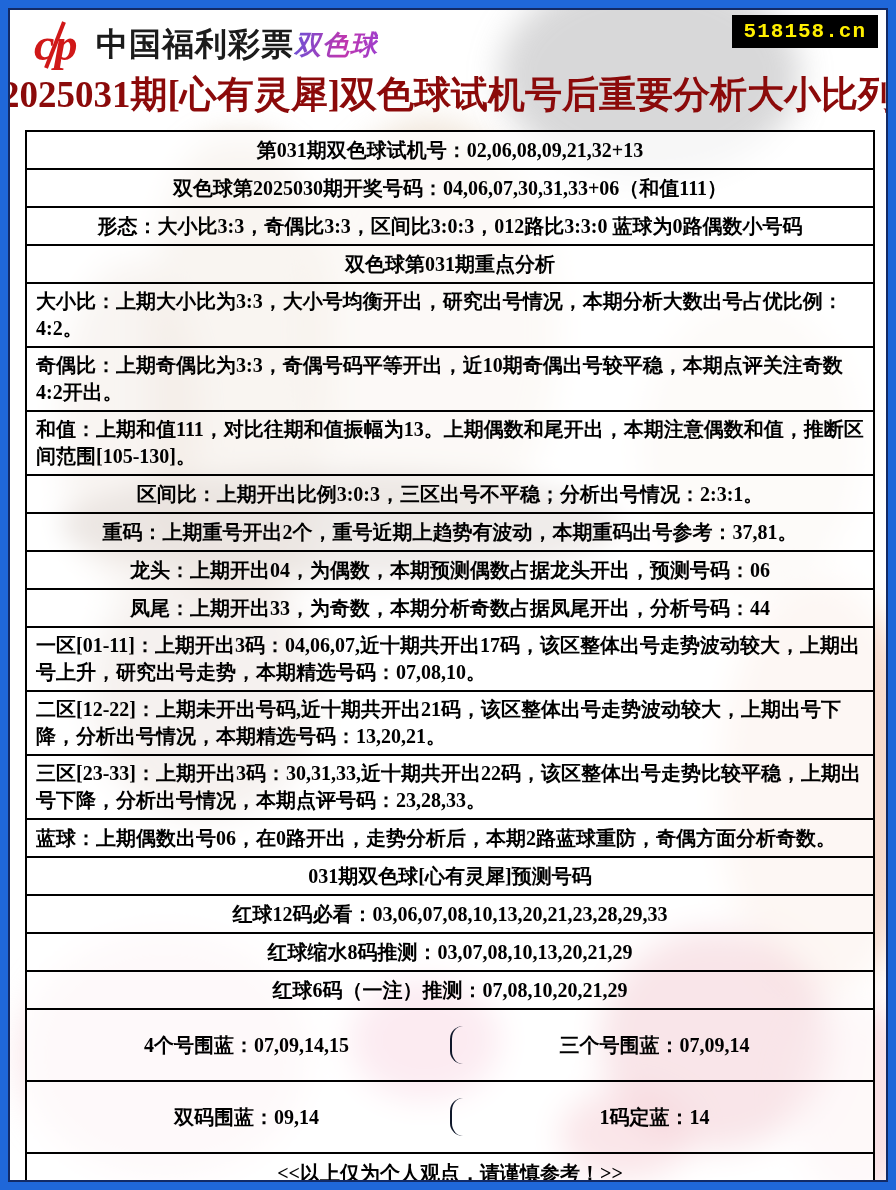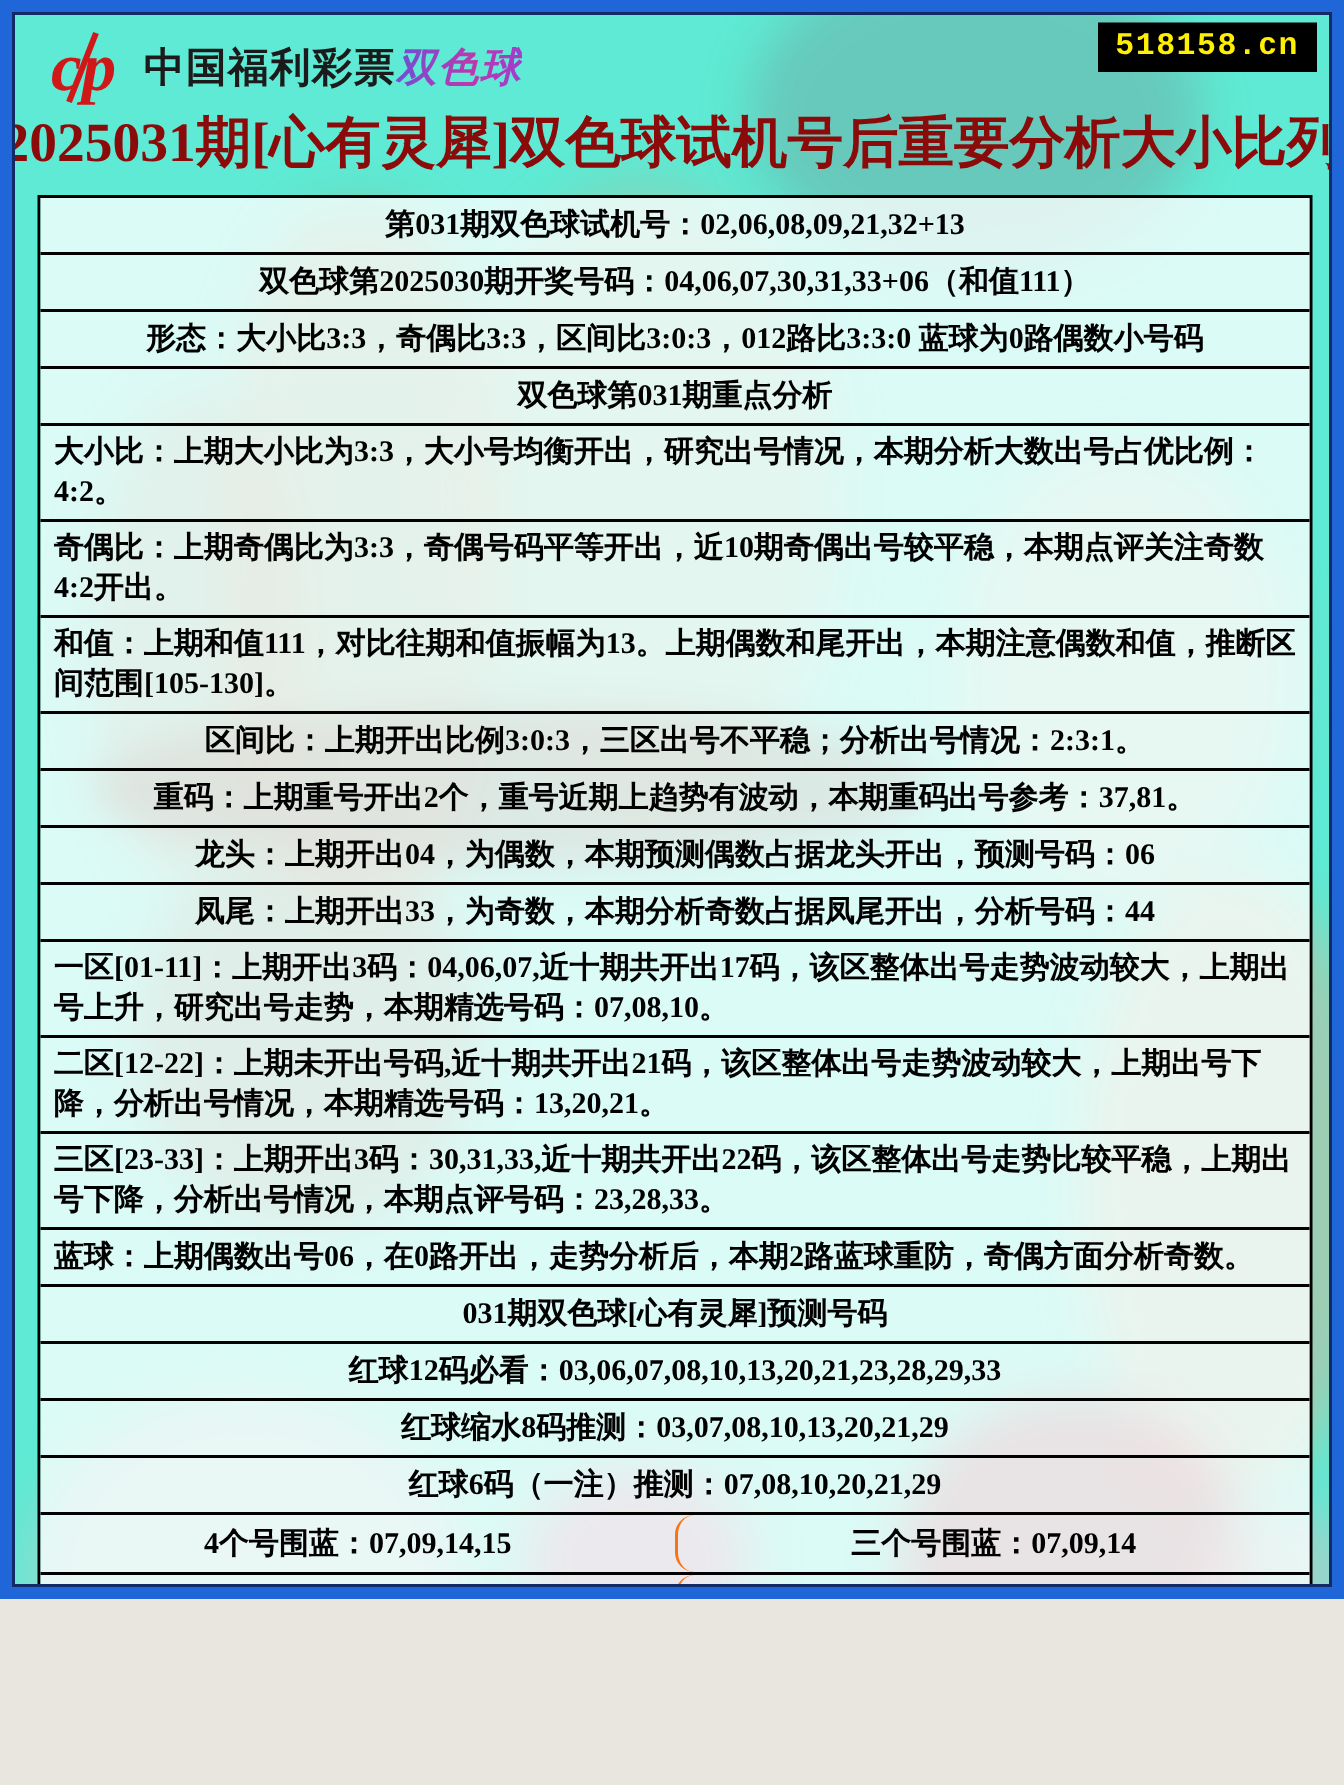--- a/index.html
+++ b/index.html
@@ -1,18 +1,18 @@
 <!DOCTYPE html>
 <html><head>
 <meta charset="utf-8">
 <style>
   html,body{margin:0;padding:0;background:#e9e6e0;}
   .page{
-    position:relative;width:896px;height:1066px;overflow:hidden;
-    background:#5eead4;
+    position:relative;width:896px;height:1190px;overflow:hidden;
+    background:#ffffff;
     font-family:"Liberation Serif","DejaVu Serif",serif;
     box-sizing:border-box;
   }
   
   .frame{
     position:absolute;inset:0;pointer-events:none;z-index:40;
     border:8px solid #1f67d9;
     box-shadow:inset 0 0 0 2px #122a66;
   }
   
@@ -27,21 +27,21 @@
   .b7 {left:640px;top:300px;width:220px;height:300px;background:rgba(230,200,175,.38);}
   .b8 {left:600px;top:930px;width:230px;height:220px;background:rgba(200,40,70,.55);}
   .b9 {left:560px;top:1090px;width:130px;height:90px;background:rgba(210,30,60,.5);}
   .b10{left:350px;top:980px;width:150px;height:120px;background:rgba(225,90,140,.55);}
   .b11{left:20px; top:930px;width:290px;height:250px;background:rgba(240,190,200,.42);}
   .b12{left:790px;top:1000px;width:130px;height:200px;background:rgba(240,180,190,.4);}
   .b13{left:60px; top:260px;width:140px;height:330px;background:rgba(170,120,85,.35);}
   
   .logo{position:absolute;left:34px;top:20px;display:flex;align-items:center;z-index:5;}
   .logo svg{display:block;margin-right:10px;}
-  .brand{font-size:27px;font-weight:bold;color:#1b1b1b;letter-spacing:1px;}
+  .brand{font-size:32px;font-weight:bold;color:#1b1b1b;letter-spacing:1px;}
   .product{
     font-size:27px;font-weight:bold;font-style:italic;letter-spacing:1px;
     background:linear-gradient(100deg,#6a52d6 0%,#c families036ae 60%,#b03cc0 100%);
     background:linear-gradient(100deg,#6a52d6 0%,#c036ae 60%,#9b3fd0 100%);
     -webkit-background-clip:text;background-clip:text;color:#b03cc0;
     -webkit-text-fill-color:transparent;
   }
   .badge{
     position:absolute;right:18px;top:15px;z-index:5;
     background:#000;color:#ffef00;
@@ -64,26 +64,26 @@
   .row{
     background:rgba(255,255,255,.78);
     border-bottom:2px solid #000;
     min-height:38px;
     display:flex;align-items:center;
     padding:2px 8px;box-sizing:border-box;
   }
   .row:last-child{border-bottom:none;}
   .c{justify-content:center;text-align:center;}
   .l{justify-content:flex-start;text-align:left;padding:4px 9px;}
-  .pair{padding:0;}
+  .pair{padding:16px;}
   .pair .cell{
     flex:1 1 50%;display:flex;align-items:center;justify-content:center;
     min-height:38px;box-sizing:border-box;padding:2px 6px;text-align:center;
   }
-  .pair .cell.rgt{border-left:2px solid #f97316;border-radius:13px;}
+  .pair .cell.rgt{border-left:2px solid #0f172a;border-radius:13px;}
 </style>
 </head>
 <body>
 
 <div class="page">
 
   <div class="art">
     <div class="blob b1"></div>
     <div class="blob b2"></div>
     <div class="blob b3"></div>

